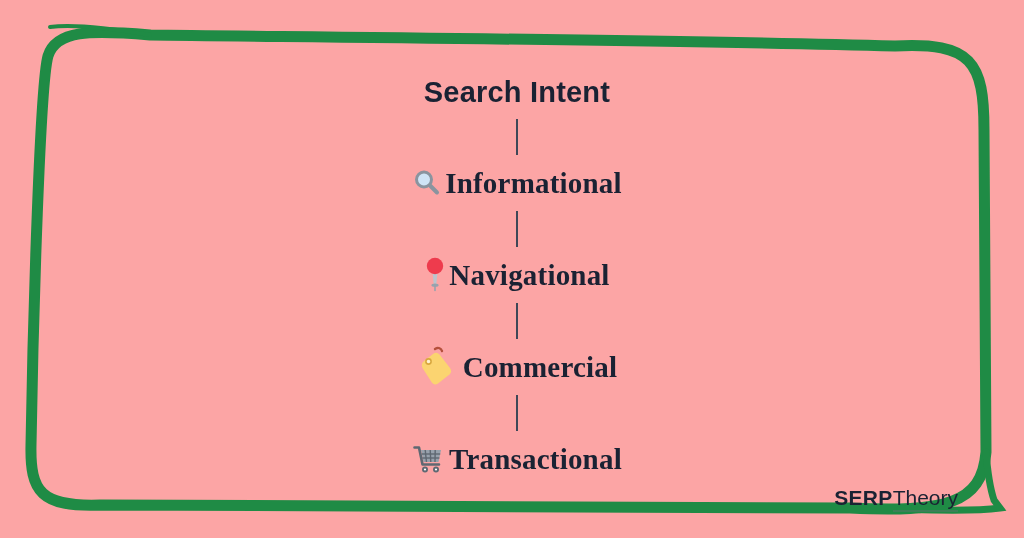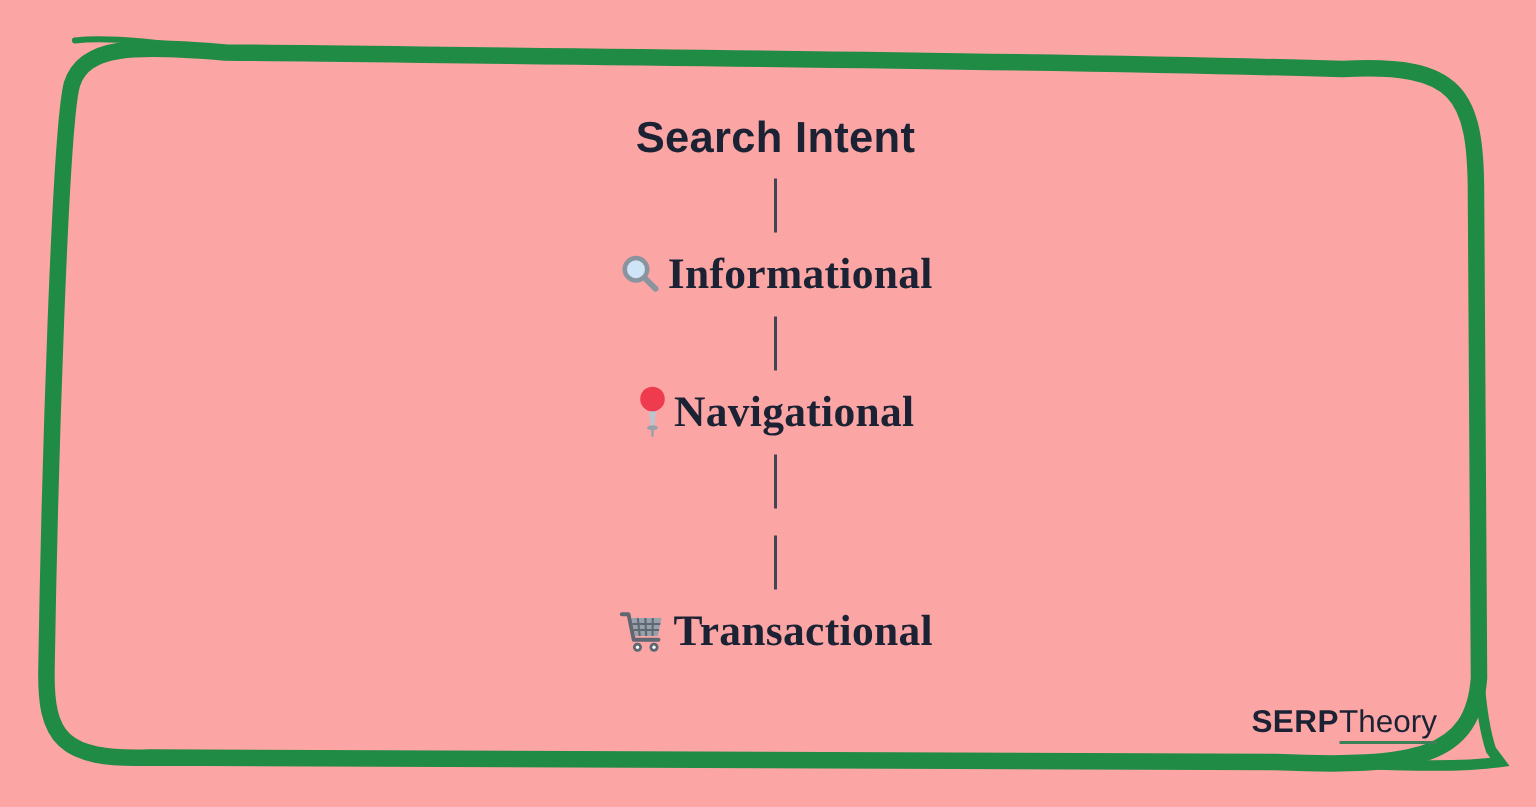--- a/index.html
+++ b/index.html
@@ -30,21 +30,21 @@
     height:38px;
   }
   .intent-item .icon{
     display:flex;align-items:center;justify-content:center;
     margin-right:3px;
   }
   .intent-item .label{
     font-size:29px;font-weight:700;color:#1a2233;letter-spacing:0.2px;font-family:Liberation Serif, serif;
   }
   .logo{
-    position:absolute;right:66px;bottom:44px;
+    position:absolute;right:66px;bottom:28px;
     font-size:21px;color:#1a2233;white-space:nowrap;text-align:right;
   }
   .logo .logo-bold{font-weight:800;letter-spacing:0.3px;}
   .logo .logo-regular{
     font-weight:400;
     border-bottom:2px solid #3c8057;
     padding-bottom:1px;
   }
 </style>
 </head>
@@ -92,20 +92,30 @@
             <ellipse cx="11" cy="28.2" rx="3.6" ry="1.7" fill="#98a2ad"></ellipse>
             <line x1="11" y1="29" x2="11" y2="33.5" stroke="#98a2ad" stroke-width="1.6" stroke-linecap="round"></line>
             <circle cx="11" cy="9" r="8.2" fill="#ee3b4d"></circle>
           </svg>
         </span>
         <span class="label">Navigational</span>
       </div>
 
       <div class="connector"></div>
 
+      <div class="intent-item">
+        <span class="icon" style="margin-right:6px;">
+          <svg width="40" height="44" viewBox="0 0 40 44">
+            <path d="M 18 4 C 21 2, 24 3, 25 6" fill="none" stroke="#b5503c" stroke-width="2.4" stroke-linecap="round" stroke-dasharray="2.6 1.6"></path>
+            <path d="M 7 16 L 16 9 Q 19.5 6.5, 22.5 9.5 L 33 23 Q 35.5 26.5, 32.5 29.5 L 21 38.5 Q 17.5 41, 14.8 37.5 L 5.5 23 Q 3.5 19, 7 16 Z" fill="#fbd470"></path>
+            <circle cx="11.5" cy="16.5" r="2.6" fill="#fdf2cf" stroke="#d9a83f" stroke-width="1.6"></circle>
+          </svg>
+        </span>
+        <span class="label">Commercial</span>
+      </div>
 
       <div class="connector"></div>
 
       <div class="intent-item">
         <span class="icon" style="margin-right:5px;">
           <svg width="32" height="32" viewBox="0 0 32 32">
             <polygon points="9,7 29,7 26.5,19 11.5,19" fill="#97a1ac"></polygon>
             <g stroke="#5f6872" stroke-width="1.4">
               <line x1="13.2" y1="7" x2="14.5" y2="19"></line>
               <line x1="18.2" y1="7" x2="18.8" y2="19"></line>

